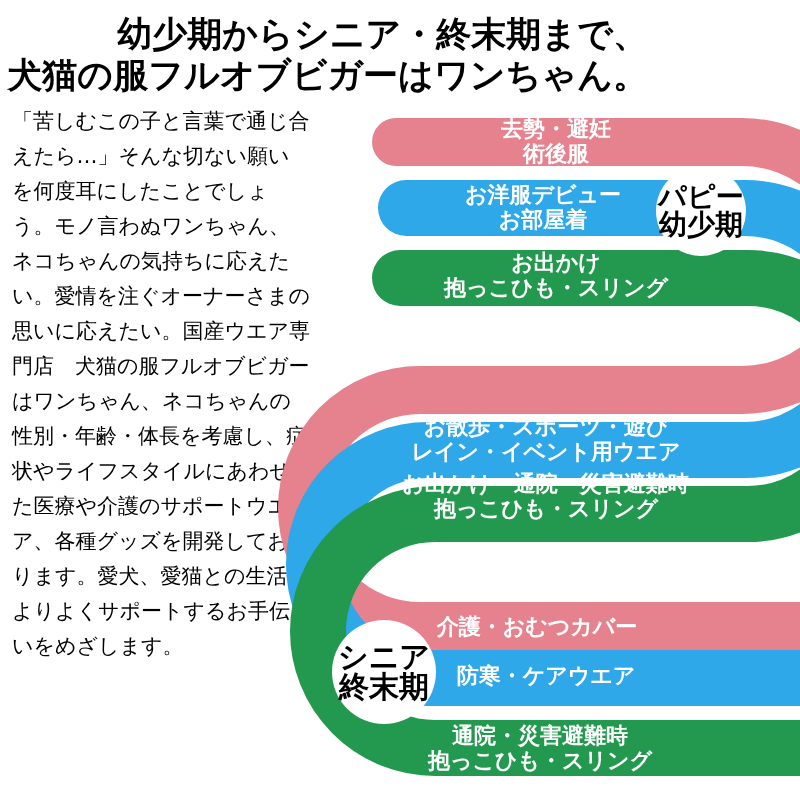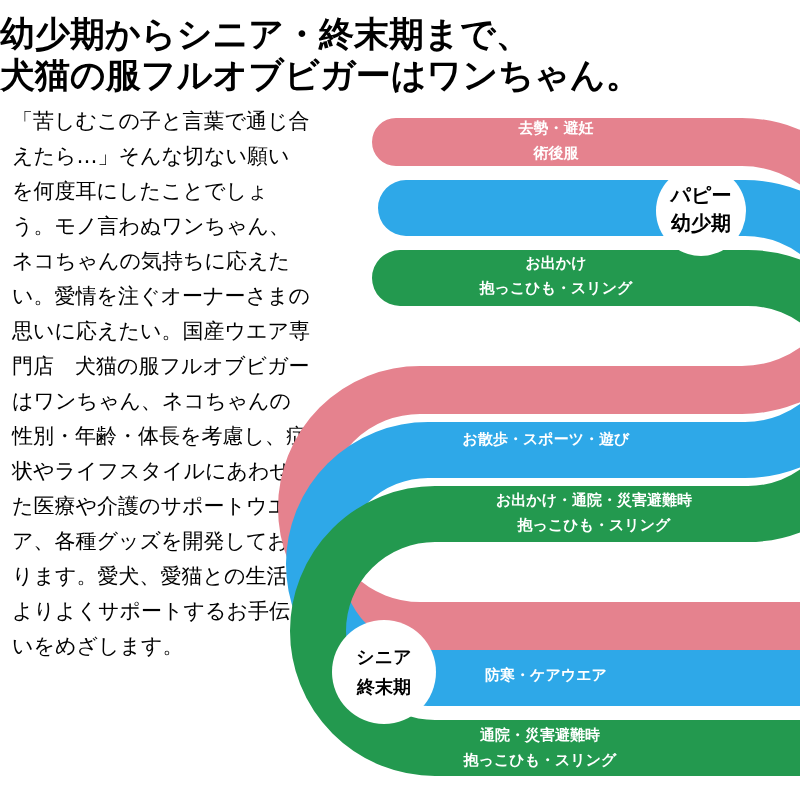--- a/index.html
+++ b/index.html
@@ -9,21 +9,21 @@
     height: 800px;
     overflow: hidden;
     background: #ffffff;
     font-family: "DejaVu Sans", "Liberation Sans", sans-serif;
   }
   .heading {
     position: absolute;
     top: 14px;
     left: 0;
     width: 648px;
-    text-align: left;
+    text-align: right;
     font-size: 35px;
     font-weight: 900;
     color: #000000;
     line-height: 41px;
     letter-spacing: 0px;
   }
   .heading span { display: block; }
   .intro {
     position: absolute;
     left: 12px;
@@ -41,39 +41,39 @@
     top: 0;
     width: 800px;
     height: 800px;
   }
   .band-label {
     position: absolute;
     transform: translate(-50%, -50%);
     text-align: center;
     color: #ffffff;
     font-weight: bold;
-    font-size: 15px;
+    font-size: 22px;
     line-height: 25px;
     white-space: nowrap;
   }
   .band-label span { display: block; }
   .stage-circle {
     position: absolute;
     background: #ffffff;
     border-radius: 50%;
     display: flex;
     align-items: center;
     justify-content: center;
     text-align: center;
     color: #000000;
     font-weight: 900;
   }
   .stage-circle .stage-text span { display: block; }
-  .stage-circle.puppy { font-size: 20px; line-height: 28px; font-family: Liberation Mono, monospace; }
-  .stage-circle.senior { font-size: 18px; line-height: 30px; }
+  .stage-circle.puppy { font-size: 28px; line-height: 28px; }
+  .stage-circle.senior { font-size: 30px; line-height: 30px; }
 </style>
 </head>
 <body>
 
 <div class="page">
 
   <div class="heading">
     <span>幼少期からシニア・終末期まで、</span>
     <span>犬猫の服フルオブビガーはワンちゃん。</span>
   </div>
@@ -84,36 +84,45 @@
     <path d="M 396 142 H 742 A 124 124 0 0 1 742 390 H 420 A 118 118 0 0 0 420 626 H 825" fill="none" stroke-width="48" stroke-linecap="round" stroke="#e5828e"></path>
     <path d="M 406 208 H 745 A 121 121 0 0 1 745 450 H 428 A 114 114 0 0 0 428 678 H 825" fill="none" stroke-width="56" stroke-linecap="round" stroke="#2ea8e8"></path>
     <path d="M 400 278 H 748 A 118 118 0 0 1 748 514 H 435 A 117 117 0 0 0 435 748 H 825" fill="none" stroke-width="56" stroke-linecap="round" stroke="#23994f"></path>
   </svg>
 
   <div class="band-label" style="left:556px; top:141px;">
     <span>去勢・避妊</span>
     <span>術後服</span>
   </div>
 
+  <div class="band-label" style="left:543px; top:207px;">
+    <span>お洋服デビュー</span>
+    <span>お部屋着</span>
+  </div>
 
   <div class="band-label" style="left:556px; top:277px;font-family:Liberation Mono, monospace;">
     <span>お出かけ</span>
     <span>抱っこひも・スリング</span>
   </div>
 
 
   <div class="band-label" style="left:546px; top:439px;">
     <span>お散歩・スポーツ・遊び</span>
+    <span>レイン・イベント用ウエア</span>
   </div>
 
-  <div class="band-label" style="left:546px; top:513px;margin-left:48px;">
+  <div class="band-label" style="left:546px; top:496px;">
     <span>お出かけ・通院・災害避難時</span>
     <span>抱っこひも・スリング</span>
   </div>
 
+  <div class="band-label" style="left:537px; top:626px;">
+    <span>介護・おむつカバー</span>
+    <span></span>
+  </div>
 
   <div class="band-label" style="left:546px; top:675px;">
     <span>防寒・ケアウエア</span>
     <span></span>
   </div>
 
   <div class="band-label" style="left:540px; top:748px;">
     <span>通院・災害避難時</span>
     <span>抱っこひも・スリング</span>
   </div>

